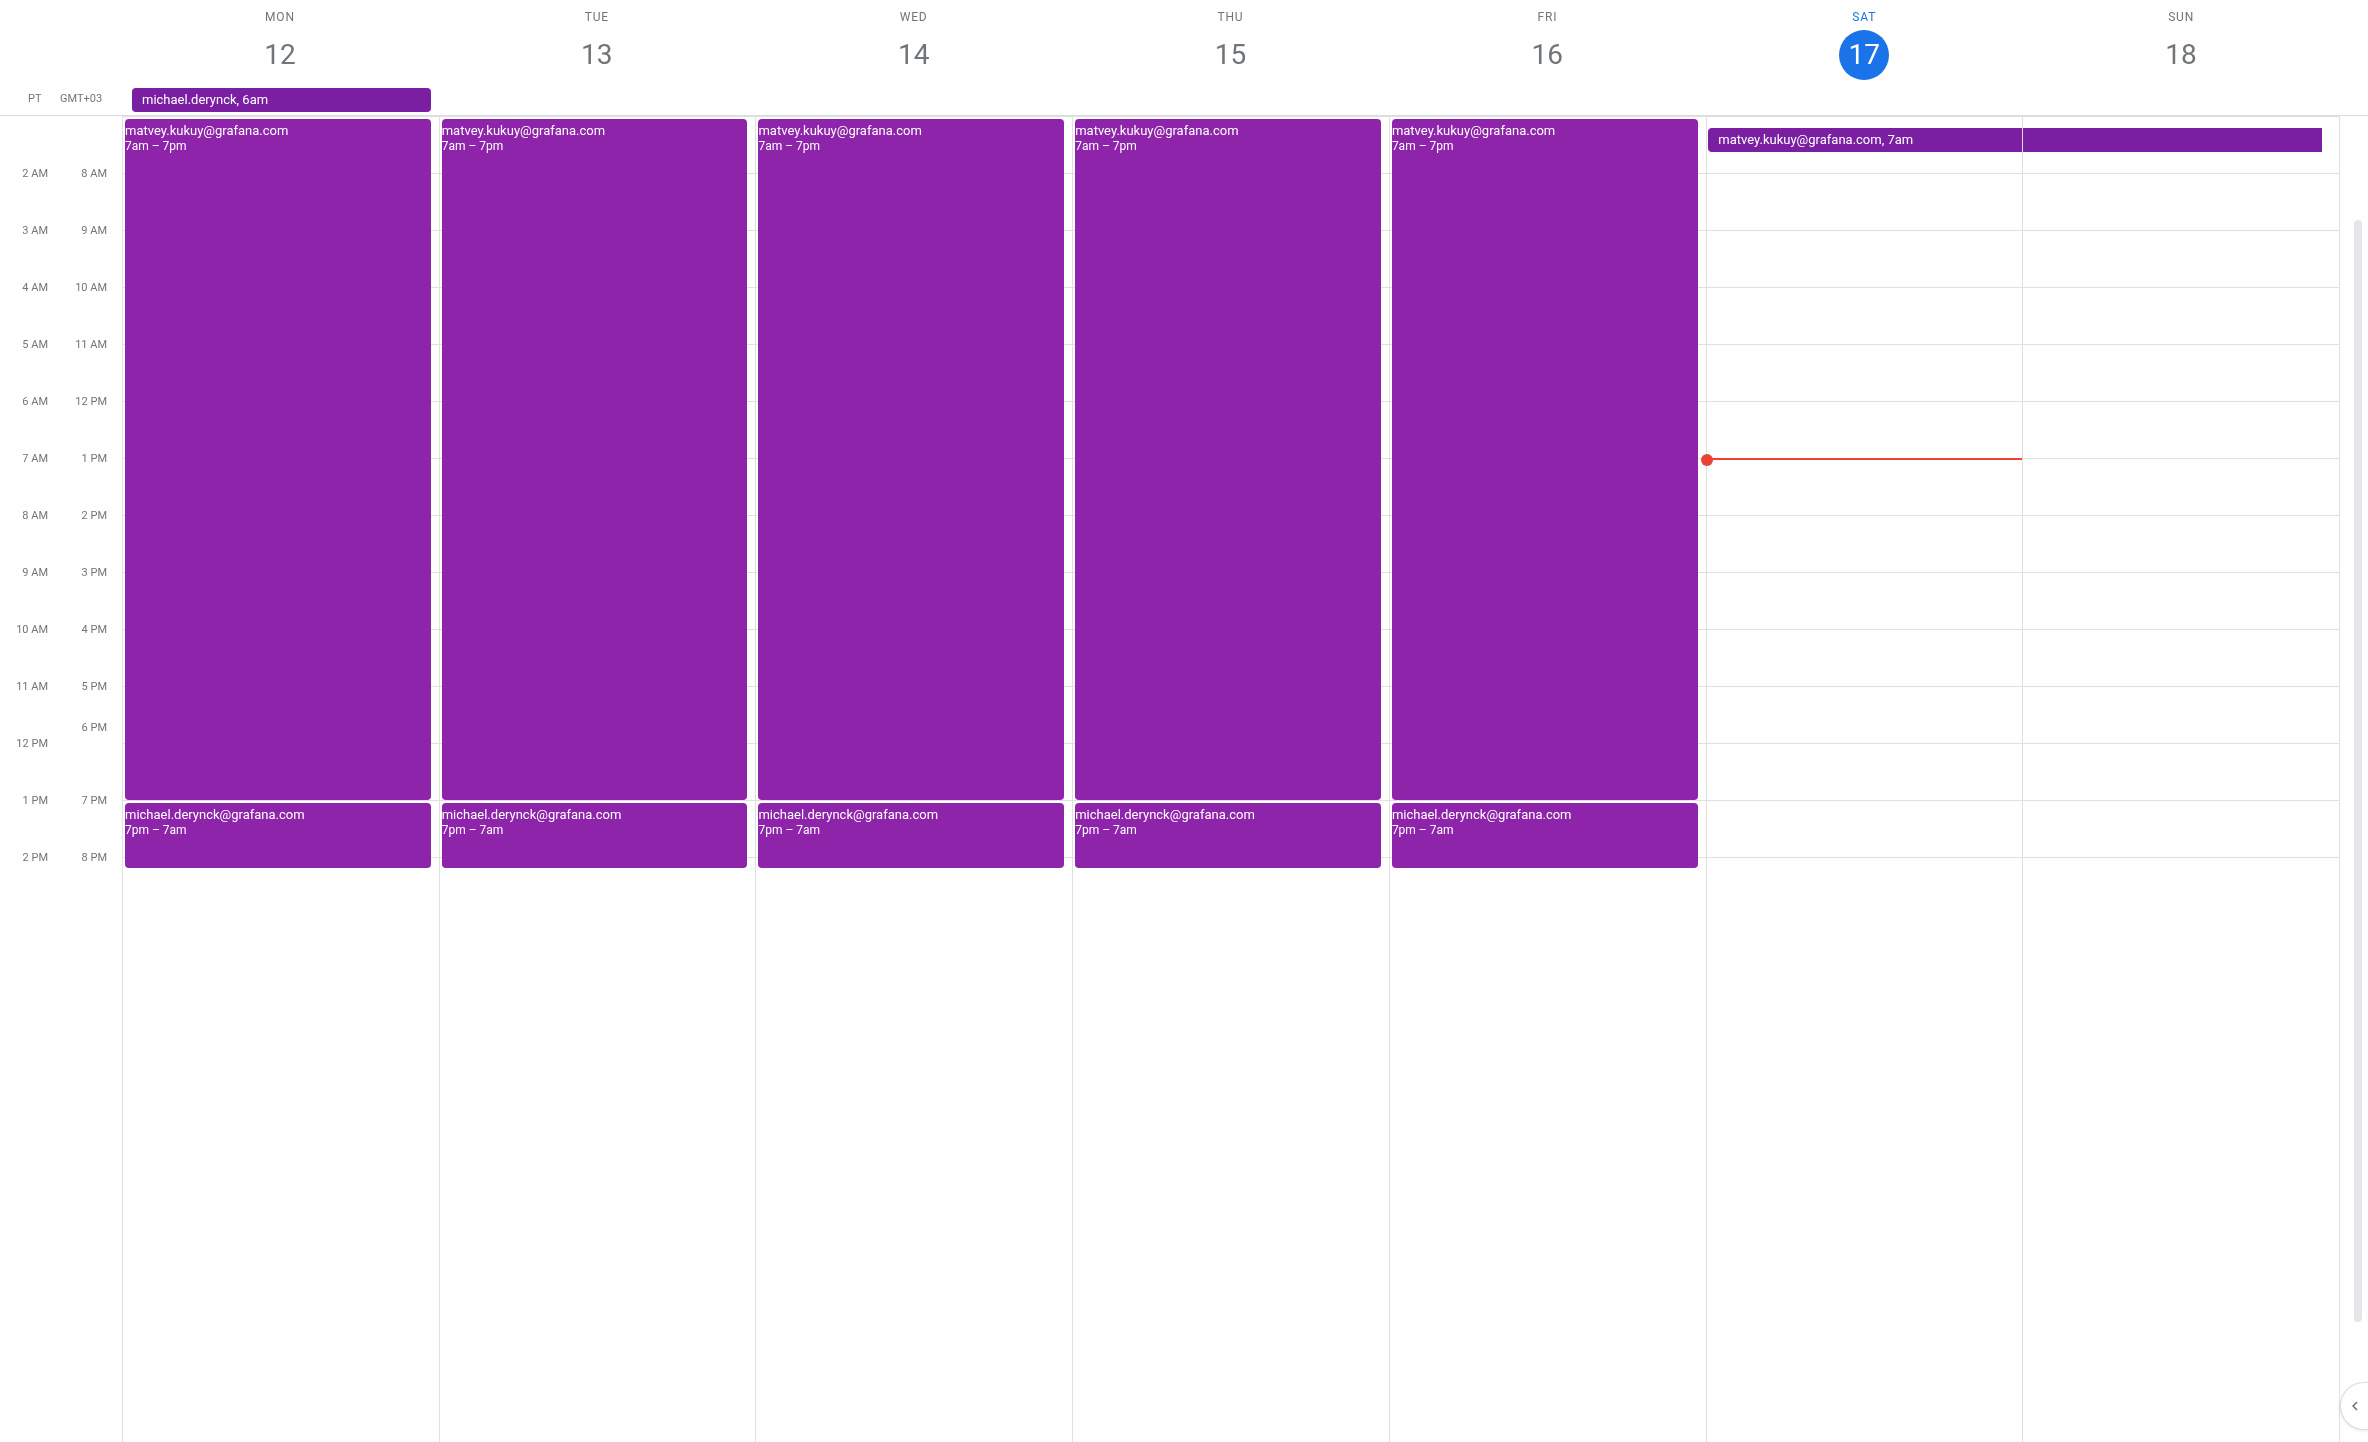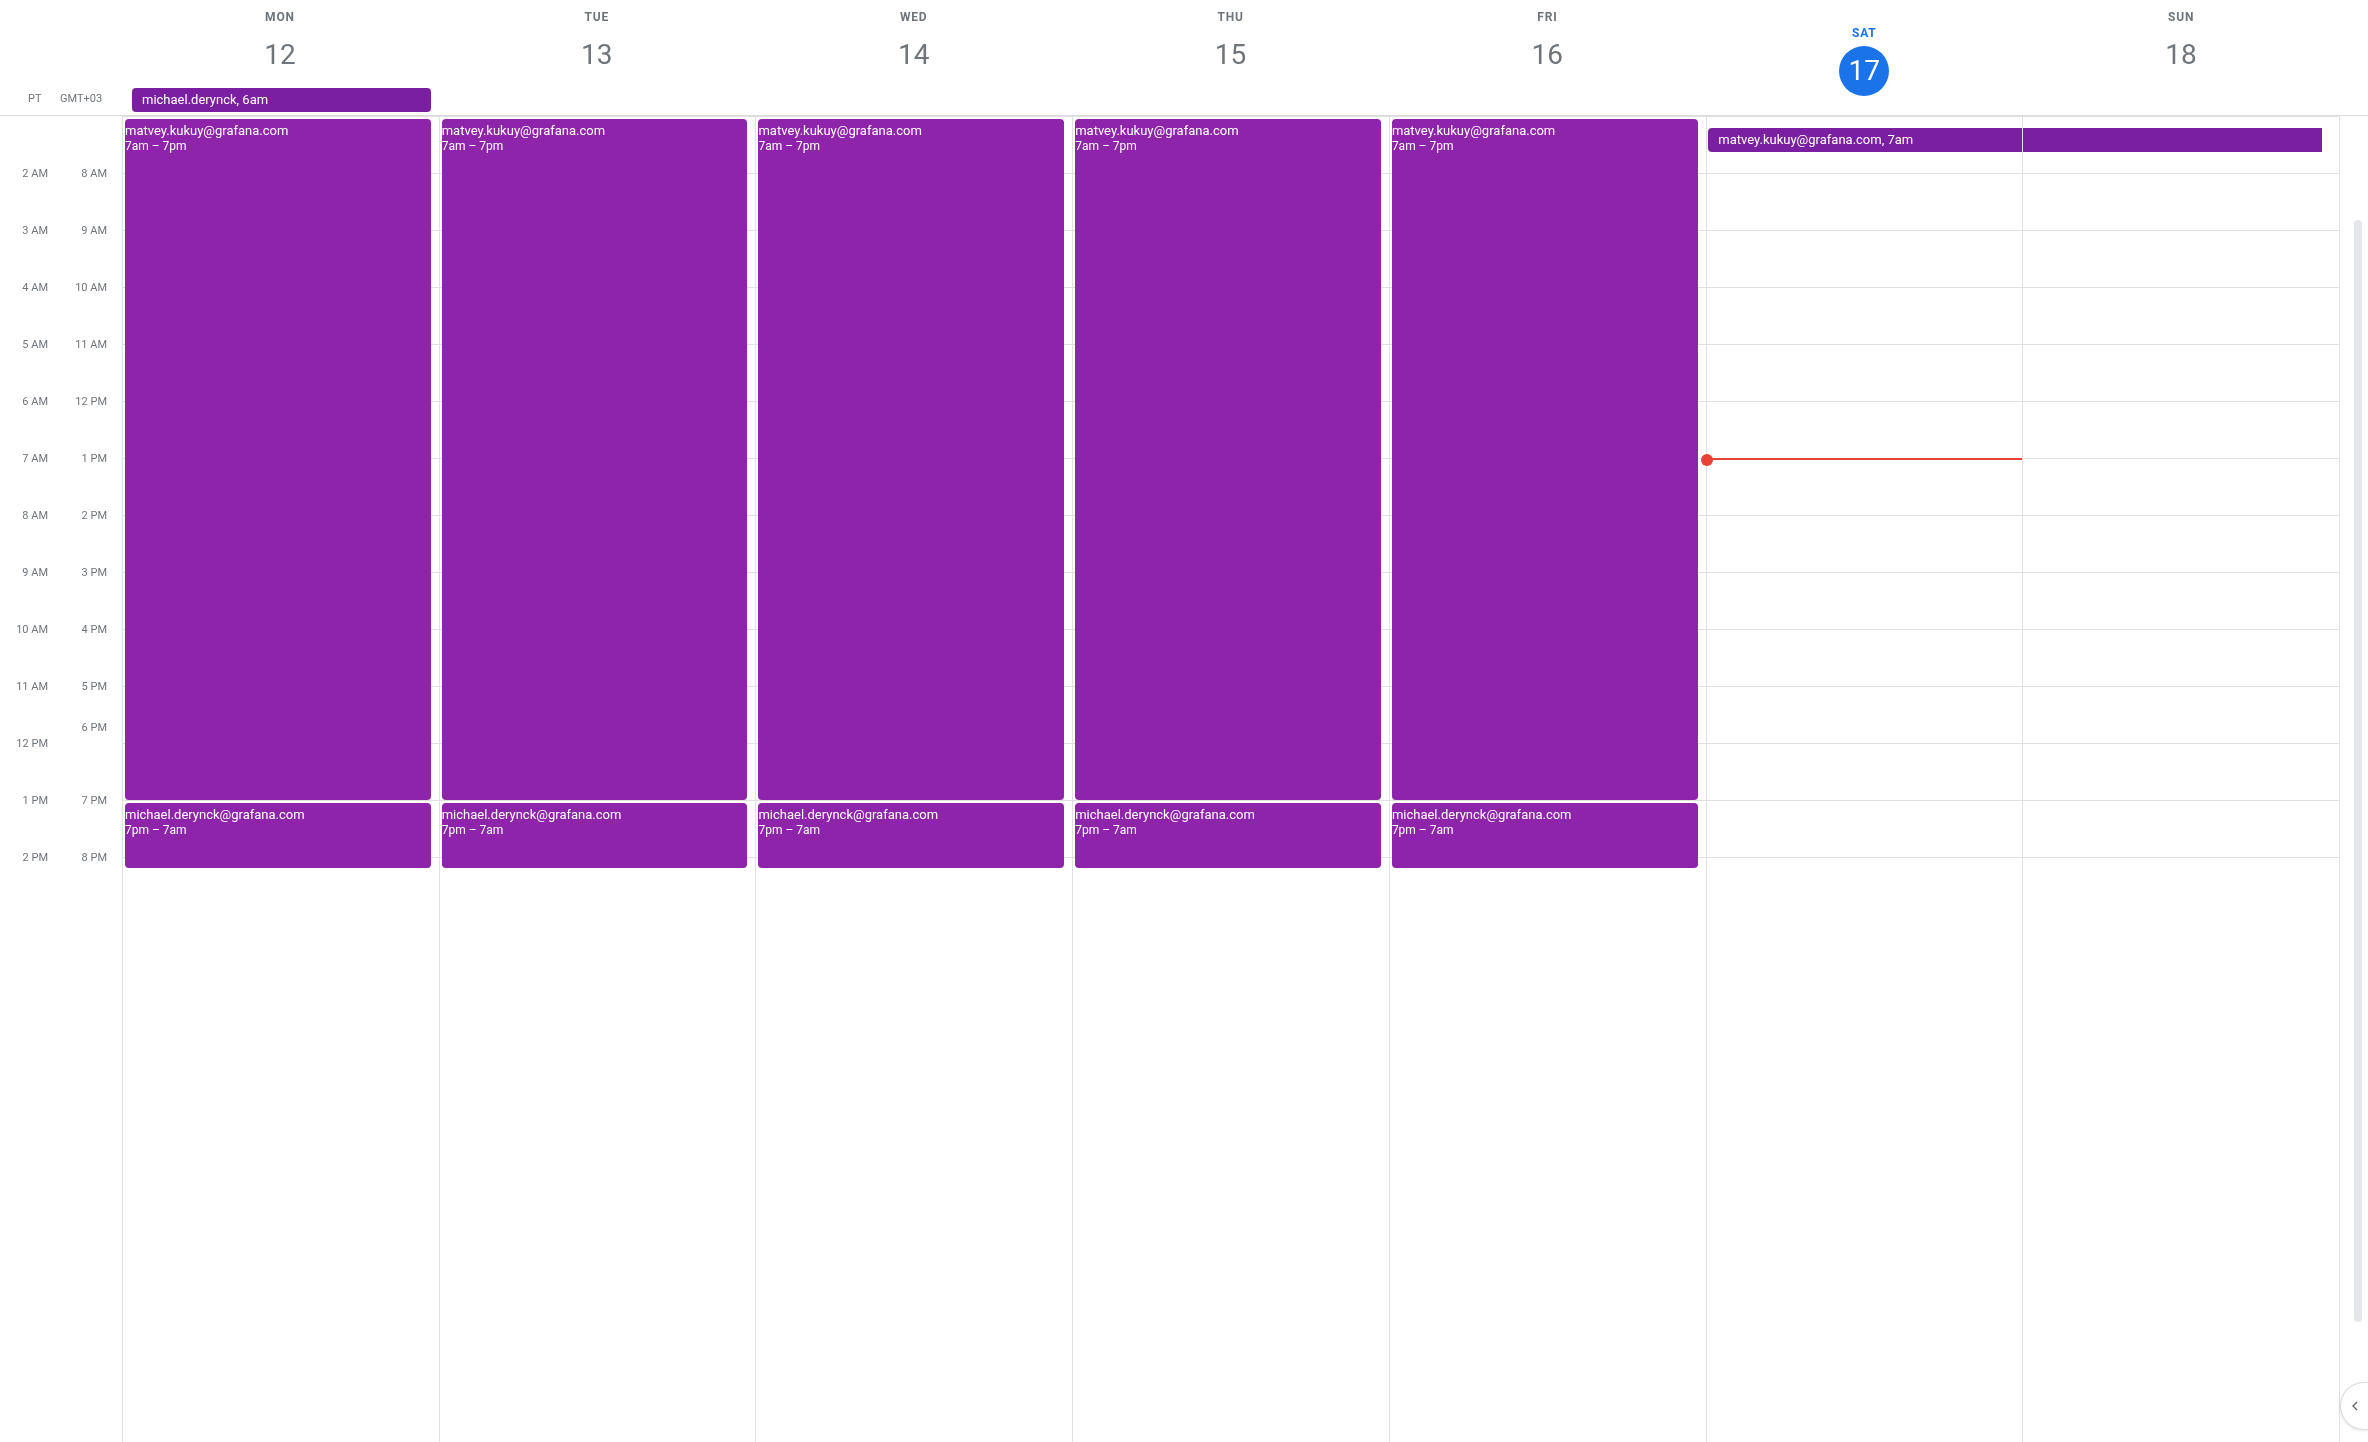--- a/index.html
+++ b/index.html
@@ -3,23 +3,23 @@
 <meta charset="utf-8">
 <style>
   * { box-sizing: border-box; margin: 0; padding: 0; }
   html, body { width: 100%; height: 100%; font-family: Roboto, "Helvetica Neue", Arial, sans-serif; background: #fff; color: #3c4043; }
   .app { position: relative; width: 100%; height: 100%; overflow: hidden; }
 
   
   .header { position: absolute; top: 0; left: 0; right: 0; height: 86px; background: #fff; z-index: 5; }
   .day-headers { position: absolute; top: 0; left: 122px; right: 28px; height: 86px; display: flex; }
   .day-head { flex: 1; text-align: center; padding-top: 10px; border-right: 1px solid transparent; }
-  .day-head .wd { font-size: 12px; font-weight: 700; color: #70757a; letter-spacing: 0.8px; }
+  .day-head .wd { font-size: 12px; font-weight: 400; color: #70757a; letter-spacing: 0.8px; }
   .day-head .dn { font-size: 28px; font-weight: 400; color: #70757a; margin-top: 6px; display: inline-block; line-height: 50px; width: 50px; height: 50px; border-radius: 50%; }
-  .day-head.today .wd { color: #1a73e8; margin-top: 16px; }
+  .day-head.today .wd { color: #1a73e8; }
   .day-head.today .dn { background: #1a73e8; color: #fff; text-align: center; }
 
   .tz-labels { position: absolute; top: 0; left: 0; width: 122px; height: 100%; pointer-events: none; }
   .tz-head { position: absolute; top: 92px; font-size: 11px; color: #70757a; }
   .tz-head.pt { left: 28px; }
   .tz-head.g3 { left: 60px; }
 
   
   .allday-row { position: absolute; top: 86px; left: 0; right: 0; height: 30px; border-bottom: 1px solid #dadce0; }
   .allday-cells { position: absolute; top: 0; left: 122px; right: 28px; height: 100%; }

